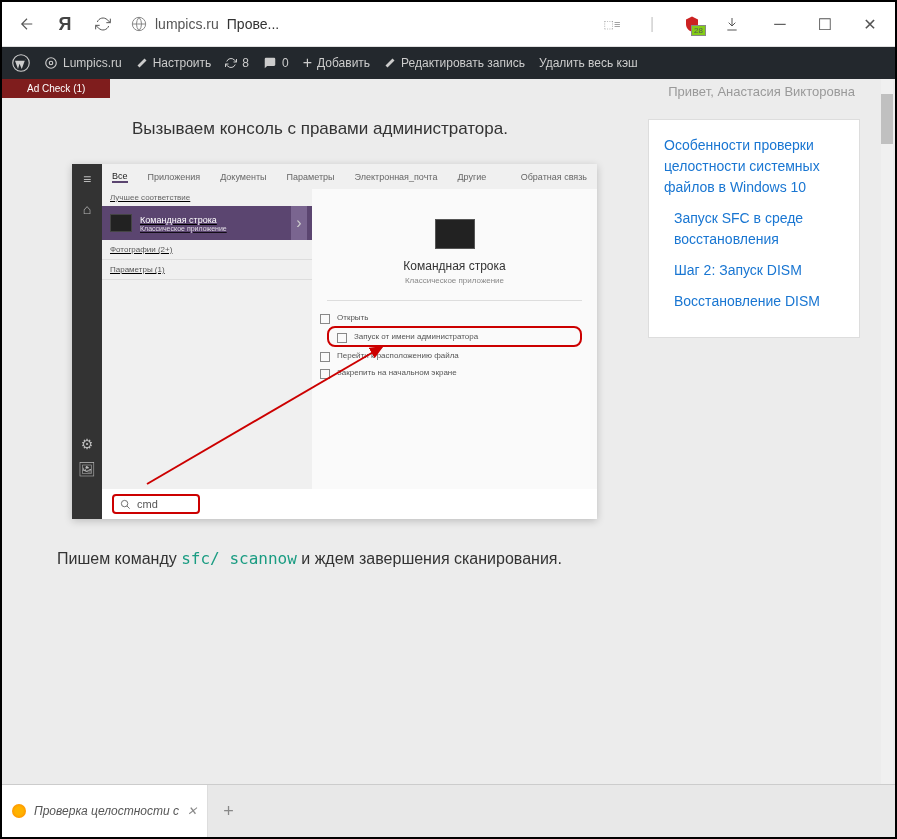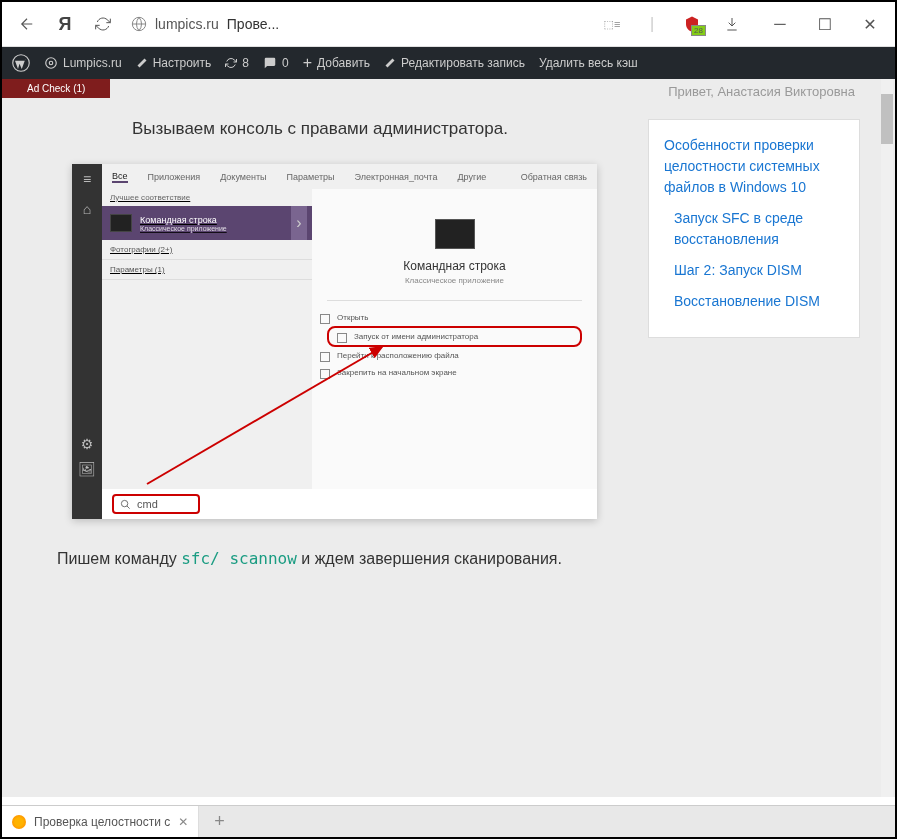--- a/index.html
+++ b/index.html
@@ -67,21 +67,21 @@
 .callout b { font-weight: bold; }
 
 .after-text { font-size: 16px; color: #333; margin: 30px 0 0 0; }
 .after-text code { font-family: monospace; color: #1a9c82; }
 
 
 .scrollbar { position: absolute; right: 2px; top: 77px; width: 12px; bottom: 40px; background: #f0f0f0; }
 .scroll-thumb { width: 100%; height: 50px; background: #c0c0c0; margin-top: 15px; }
 
 
-.tabbar { position: absolute; bottom: 0; left: 0; right: 0; height: 32px; background: #e8e8e8; display: flex; align-items: center; border-top: 1px solid #ccc; }
+.tabbar { position: absolute; bottom: 0; left: 0; right: 0; height: 53px; background: #e8e8e8; display: flex; align-items: center; border-top: 1px solid #ccc; font-style: italic; }
 .tab { height: 100%; background: #fff; display: flex; align-items: center; padding: 0 10px; gap: 8px; font-size: 12px; color: #555; border-right: 1px solid #ddd; }
 .tab-fav { width: 14px; height: 14px; border-radius: 50%; background: radial-gradient(circle, #ffb300 40%, #ff9800 70%); }
 .tab-close { color: #888; cursor: pointer; }
 .tab-add { padding: 0 15px; color: #888; font-size: 18px; }
 </style>
 </head>
 <body>
 
 <div class="window">
 

